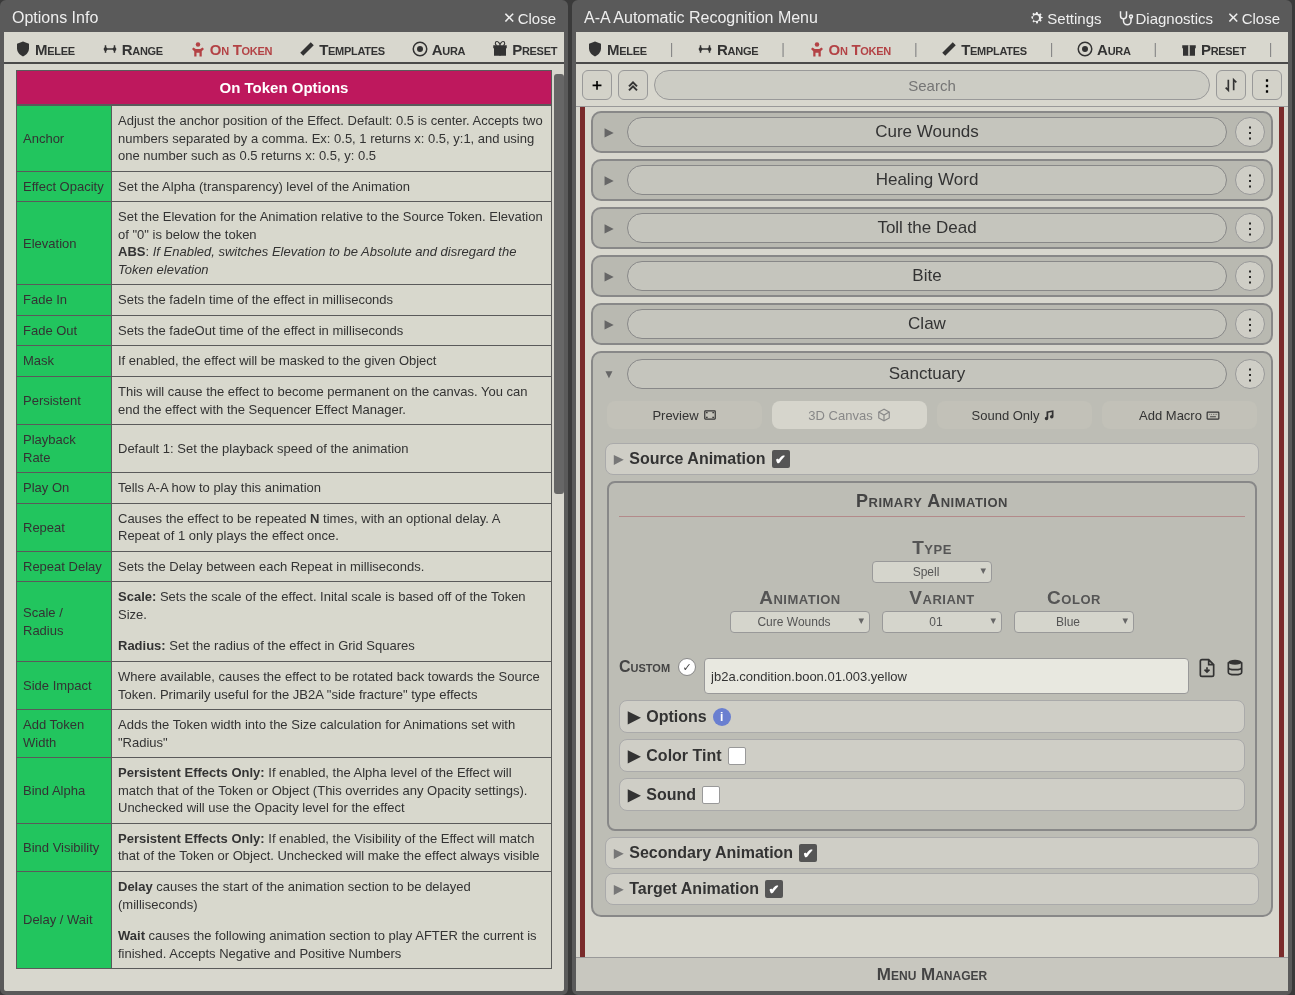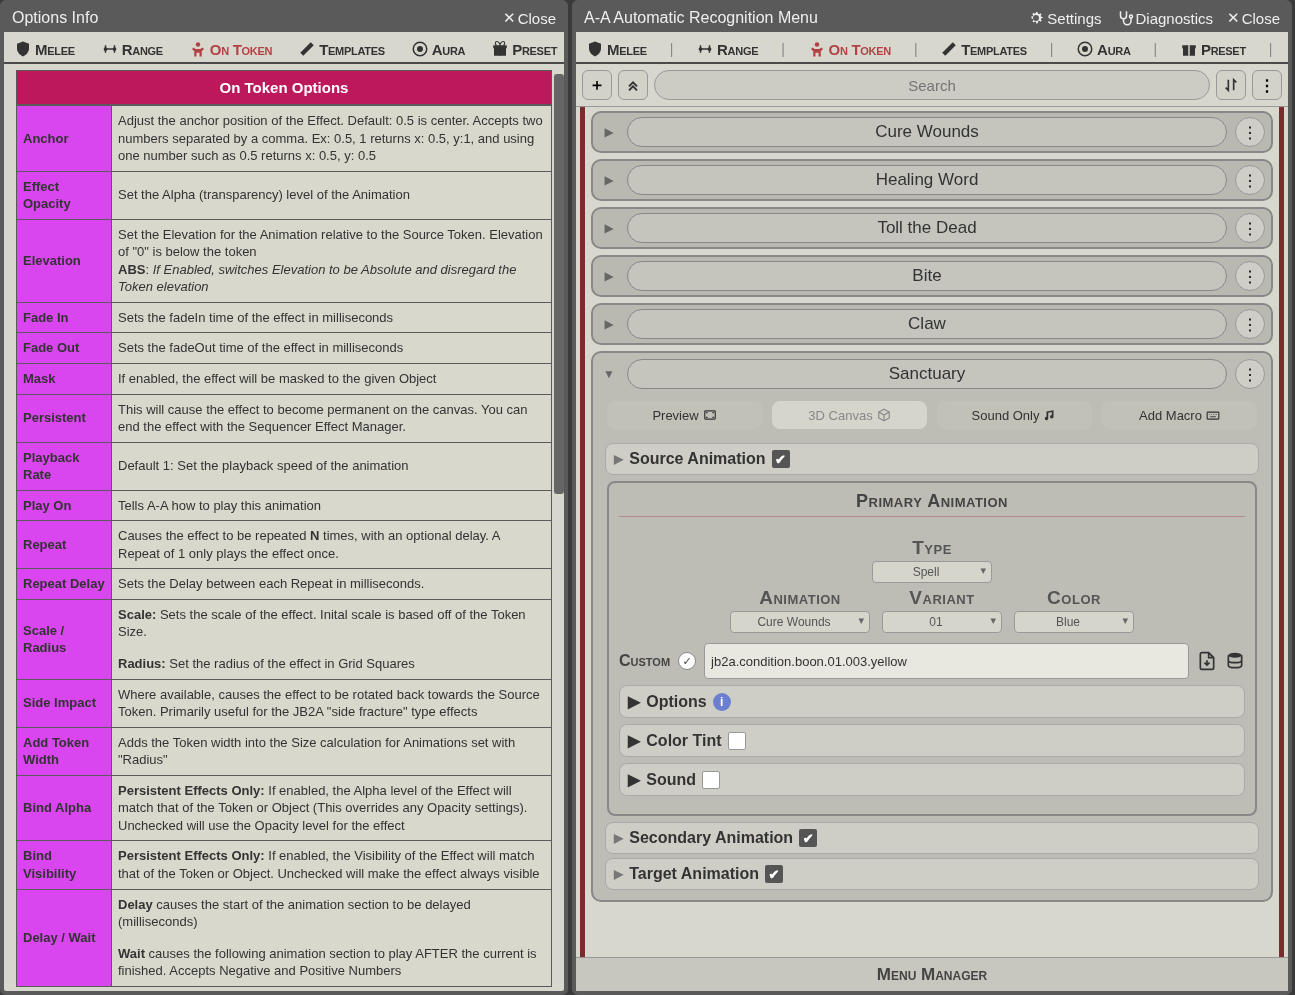--- a/index.html
+++ b/index.html
@@ -13,21 +13,21 @@
   .tabs{display:flex;align-items:center;background:#d8d7ce;border-bottom:2px solid #4a4a4a;padding:4px 6px 0 6px;gap:18px;font-family:"Arial Black",sans-serif;font-size:15px;font-weight:900;color:#333;letter-spacing:-0.3px;flex-wrap:nowrap;overflow:hidden}
   .tab{display:flex;align-items:center;gap:3px;padding:4px 4px;cursor:pointer;white-space:nowrap;text-transform:none;font-variant:small-caps}
   .tab.active{color:#b34245}
   .tab-sep{color:#888;font-weight:400;font-size:14px;padding:0 1px}
   .icon{display:inline-block;width:18px;height:18px;vertical-align:middle;flex-shrink:0}
   .body{flex:1;overflow:auto;padding:6px}
   
   .opt-title{background:#be185d;color:#fff;text-align:center;font-weight:700;font-size:15px;padding:8px;border:1px solid #5a5a5a}
   table.opts{width:100%;border-collapse:collapse;font-size:13px;color:#333}
   table.opts td{border:1px solid #5a5a5a;padding:6px 6px;vertical-align:middle;line-height:1.35}
-  table.opts td:first-child{width:95px;font-weight:700;background:#d946ef}
+  table.opts td:first-child{width:95px;font-weight:400;background:#22c55e}
   table.opts td:last-child{background:#d8d8cd}
   .desc-italic{font-style:italic}
   .desc-sub{display:block;margin-top:14px}
   
   .toolbar{display:flex;align-items:center;gap:6px;padding:6px;border-bottom:1px solid #999}
   .icon-btn{width:30px;height:30px;border:1px solid #999;border-radius:6px;background:#d3d2c9;display:flex;align-items:center;justify-content:center;font-size:16px;font-weight:700;cursor:pointer}
   .search-input{flex:1;height:30px;border:1px solid #999;border-radius:16px;background:#ccccc4;text-align:center;font-size:15px;color:#555;padding:0 10px}
   .item-list{padding:4px 6px;display:flex;flex-direction:column;gap:6px;overflow:auto;flex:1;border-left:5px solid #7a2b2b;border-right:5px solid #7a2b2b;margin:0 4px}
   .item-row{display:flex;align-items:center;gap:8px;background:#b9b9b1;border:2px solid #888;border-radius:10px;padding:4px 6px}
   .expander-btn{width:20px;height:20px;display:flex;align-items:center;justify-content:center;color:#666;font-size:12px;cursor:pointer}
@@ -44,21 +44,21 @@
   .check{width:18px;height:18px;background:#555;border-radius:2px;display:inline-flex;align-items:center;justify-content:center;color:#fff;font-size:13px}
   .check.empty{background:#fff;border:1px solid #999}
   .primary-box{border:2px solid #888;border-radius:8px;margin:6px 8px;padding:8px 10px 12px}
   .primary-title{text-align:center;font-variant:small-caps;font-weight:900;font-size:18px;color:#444;border-bottom:1px solid #b38a8a;padding-bottom:4px;margin-bottom:20px;letter-spacing:0.5px}
   .field-row{display:flex;gap:12px;justify-content:center;margin:4px 0}
   .field{display:flex;flex-direction:column;align-items:center;gap:2px}
   .field label{font-variant:small-caps;font-weight:900;font-size:19px;color:#555;letter-spacing:0.5px}
   .sel{height:22px;border:1px solid #999;border-radius:4px;background:#d5d5cc;font-size:12px;color:#555;text-align:center;padding:0 18px 0 6px;min-width:120px;appearance:none;position:relative}
   .sel-wrap{position:relative}
   .sel-wrap::after{content:"▾";position:absolute;right:6px;top:3px;font-size:11px;color:#666;pointer-events:none}
-  .custom-row{display:flex;align-items:center;gap:8px;margin-top:10px}
+  .custom-row{display:flex;align-items:flex-start;gap:8px;margin-top:25px}
   .custom-row .lab{font-variant:small-caps;font-weight:900;font-size:16px;color:#444}
   .radio{width:18px;height:18px;border:1px solid #888;border-radius:50%;background:#fff;display:flex;align-items:center;justify-content:center}
   .radio::after{content:"✓";font-size:11px;color:#444}
   .custom-input{flex:1;height:36px;border:1px solid #999;border-radius:4px;background:#e8e8e0;font-size:13px;padding:0 6px;color:#333}
   .sub-bar{display:flex;align-items:center;gap:6px;background:#cfcec6;border:1px solid #aaa;border-radius:8px;padding:6px 8px;margin:6px 0;font-size:16px;font-weight:700;color:#333}
   .info-dot{width:18px;height:18px;border-radius:50%;background:#6a7fd0;color:#fff;font-size:12px;display:inline-flex;align-items:center;justify-content:center;font-weight:700}
   .footer-bar{position:absolute;bottom:0;left:0;right:0;height:34px;background:#c8c7bf;border-top:1px solid #999;display:flex;align-items:center;justify-content:center;font-variant:small-caps;font-weight:900;font-size:17px;color:#444}
   .scrollbar-thumb{position:absolute;right:0;width:10px;background:#666;border-radius:3px}
   svg{display:block}
 </style>

